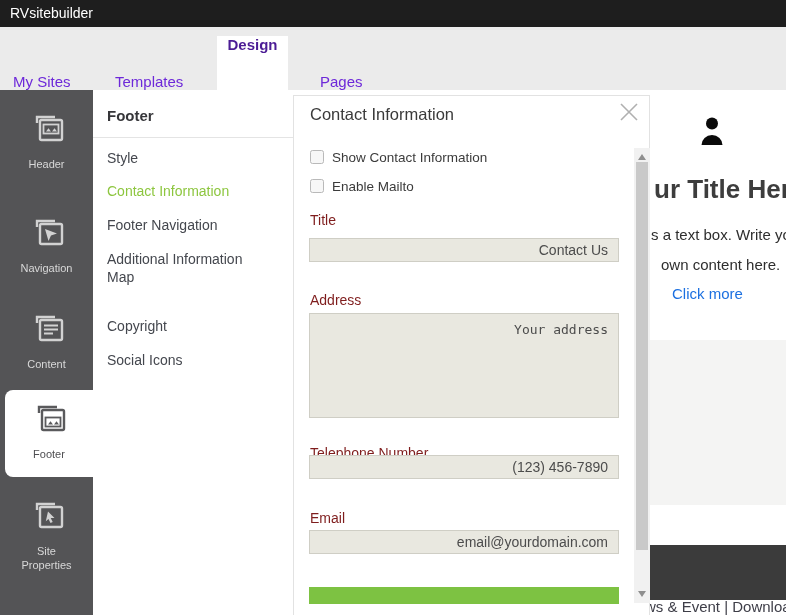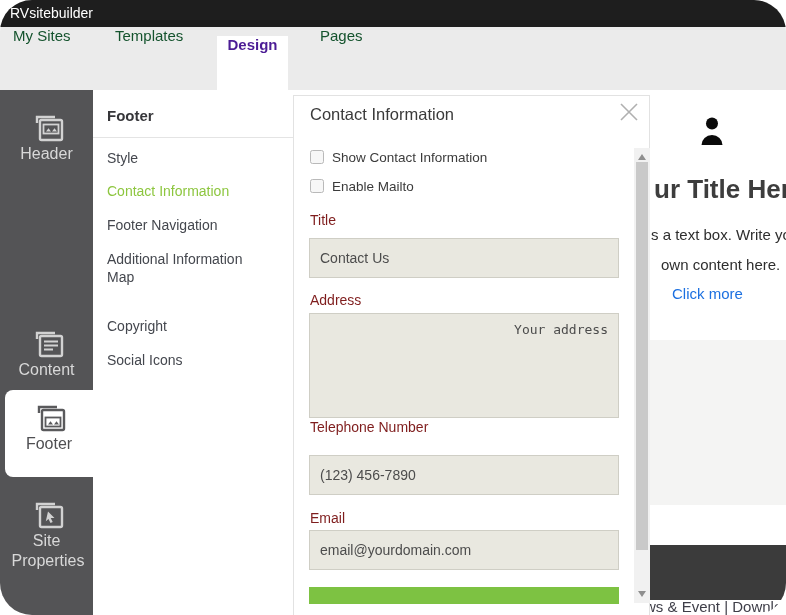--- a/index.html
+++ b/index.html
@@ -1,34 +1,34 @@
 <!DOCTYPE html>
 <html><head>
 <meta charset="utf-8">
 <style>
   * { margin:0; padding:0; box-sizing:border-box; }
   body { font-family:"Liberation Sans", sans-serif; background:#fff; }
-  .screen { position:relative; width:786px; height:615px; overflow:hidden; background:#fff;border-radius:32px; }
+  .screen { position:relative; width:786px; height:615px; overflow:hidden; background:#fff; }
 
   
   .topbar { position:absolute; left:0; top:0; width:786px; height:27px; background:#1e1e1e; color:#fff;
             font-size:14px; line-height:27px; padding-left:10px; }
 
   
   .tabbar { position:absolute; left:0; top:27px; width:786px; height:63px; background:#ebebeb; }
-  .tab { position:absolute; top:0; height:63px; display:flex; align-items:flex-start;
-         font-size:15px; color:#14532d; cursor:pointer; }
+  .tab { position:absolute; top:0; height:63px; display:flex; align-items:flex-end;
+         font-size:15px; color:#6d28d9; cursor:pointer; }
   .tab-active-block { position:absolute; left:217px; top:9px; width:71px; height:54px; background:#fff;
          display:flex; justify-content:center; font-size:15px; font-weight:bold; color:#4c1d95; cursor:pointer; }
 
   
   .sidebar { position:absolute; left:0; top:90px; width:93px; height:525px; background:#545456; }
   .side-item { position:absolute; left:0; width:93px; text-align:center; color:#d8d8d8; cursor:pointer; }
   .side-item .icon { display:block; margin:0 auto; color:#d2d2d2; }
-  .side-item .side-label { margin-top:0; font-size:16px; color:#d8d8d8; line-height:1.25; }
+  .side-item .side-label { margin-top:14px; font-size:11px; color:#d8d8d8; line-height:1.25; }
   .side-item.active { left:5px; width:88px; background:#fff; border-radius:8px 0 0 8px; height:87px; padding-top:14px; }
   .side-item.active .icon { color:#5a5a5c; }
   .side-item.active .side-label { color:#4f4f52; }
   .side-label-wrap { width:70px; margin:3px auto 0; }
 
   
   .panel { position:absolute; left:93px; top:90px; width:200px; height:525px; background:#fff; }
   .panel-title { position:absolute; left:14px; top:17px; font-size:15px; font-weight:bold; color:#36363a; }
   .panel-divider { position:absolute; left:0; top:47px; width:200px; height:1px; background:#e4e4e4; }
   .panel-item { position:absolute; left:14px; font-size:14px; color:#44474e; cursor:pointer; white-space:nowrap; }
@@ -36,22 +36,22 @@
 
   
   .dialog { position:absolute; left:293px; top:95px; width:357px; height:520px; background:#fff;
             border:1px solid #e2e2e2; border-bottom:none; z-index:3; }
   .dlg-title { position:absolute; left:16px; top:9px; font-size:16.5px; color:#3a3a3a; }
   .dlg-close { position:absolute; right:8px; top:4px; width:24px; height:24px; cursor:pointer; }
   .cb-row { position:absolute; left:16px; display:flex; cursor:pointer; }
   .cb { width:14px; height:14px; background:#f7f7f7; border:1px solid #b9b9b9; border-radius:2.5px; display:inline-block; }
   .cb-label { margin-left:8px; font-size:13.5px; color:#3b3b3b; }
   .dlg-label { position:absolute; left:16px; font-size:14px; color:#7f1d1d; }
-  .dlg-input { position:absolute; left:15px; width:310px; height:40px; background:#e9e8e0; border:1px solid #cfcec5;
-               padding:0 10px; font-size:14px; color:#4c4c4c; font-family:"Liberation Sans", sans-serif; }
+  .dlg-input { position:absolute; left:15px; width:310px; height:24px; background:#e9e8e0; border:1px solid #cfcec5;
+               padding:0 10px; font-size:14px; color:#4c4c4c; font-family:"Liberation Sans", sans-serif;text-align:right; }
   .dlg-textarea { position:absolute; left:15px; width:310px; height:105px; background:#e9e8e0; border:1px solid #cfcec5;
                padding:8px 10px; font-size:13px; color:#4c4c4c; font-family:"DejaVu Sans Mono", monospace; resize:none; }
   .dlg-save { position:absolute; left:15px; top:491px; width:310px; height:17px; background:#7dc242; border:none; cursor:pointer; }
 
   
   .dlg-scrollbar { position:absolute; left:340px; top:52px; width:16px; height:455px; background:#f1f1f1; }
   .sb-up { position:absolute; left:4px; top:6px; width:0; height:0; border-left:4px solid transparent;
            border-right:4px solid transparent; border-bottom:6px solid #8f8f8f; cursor:pointer; }
   .sb-down { position:absolute; left:4px; bottom:6px; width:0; height:0; border-left:4px solid transparent;
            border-right:4px solid transparent; border-top:6px solid #8f8f8f; cursor:pointer; }
@@ -95,22 +95,30 @@
     <div class="side-item" style="top:24px">
       <svg class="icon" width="36" height="30" viewBox="0 0 36 30" fill="none" stroke="currentColor" stroke-width="2.4">
         <path d="M8 9 V3 H26"></path>
         <rect x="11" y="6" width="22" height="20" rx="1.5"></rect>
         <rect x="14.5" y="10.5" width="15" height="9" stroke-width="1.8"></rect>
         <path d="M17 17.5 l2.5-3.2 2.5 3.2 z M23 17.5 l2.5-3.2 2.5 3.2 z" fill="currentColor" stroke="none"></path>
       </svg>
       <div class="side-label">Header</div>
     </div>
 
-
-    <div class="side-item" style="top:240px">
+    <div class="side-item" style="top:128px">
+      <svg class="icon" width="36" height="30" viewBox="0 0 36 30" fill="none" stroke="currentColor" stroke-width="2.4">
+        <path d="M8 9 V3 H26"></path>
+        <rect x="11" y="6" width="22" height="20" rx="1.5"></rect>
+        <path d="M16 11 L28 15.5 L22 17.5 L19.5 23 Z" fill="currentColor" stroke="none"></path>
+      </svg>
+      <div class="side-label">Navigation</div>
+    </div>
+
+    <div class="side-item" style="top:224px">
       <svg class="icon" width="36" height="30" viewBox="0 0 36 30" fill="none" stroke="currentColor" stroke-width="2.4">
         <path d="M8 9 V3 H26"></path>
         <rect x="11" y="6" width="22" height="20" rx="1.5"></rect>
         <path d="M15 11.5 h14 M15 15.5 h14 M15 19.5 h9" stroke-width="1.8"></path>
       </svg>
       <div class="side-label">Content</div>
     </div>
 
     <div class="side-item active" style="top:300px">
       <svg class="icon" width="36" height="30" viewBox="0 0 36 30" fill="none" stroke="currentColor" stroke-width="2.4">
@@ -160,21 +168,21 @@
       <span class="cb"></span>
       <span class="cb-label">Enable Mailto</span>
     </div>
 
     <div class="dlg-label" style="top:116px">Title</div>
     <input class="dlg-input" style="top: 142px;" value="Contact Us">
 
     <div class="dlg-label" style="top:196px">Address</div>
     <textarea class="dlg-textarea" style="top: 217px; text-align: right;">Your address</textarea>
 
-    <div class="dlg-label" style="top:323px">Telephone Number</div>
+    <div class="dlg-label" style="top:349px">Telephone Number</div>
     <input class="dlg-input" style="top: 359px;" value="(123) 456-7890">
 
     <div class="dlg-label" style="top:414px">Email</div>
     <input class="dlg-input" style="top: 434px;" value="email@yourdomain.com">
 
     <button class="dlg-save"></button>
 
     <div class="dlg-scrollbar">
       <div class="sb-up"></div>
       <div class="sb-thumb"></div>

